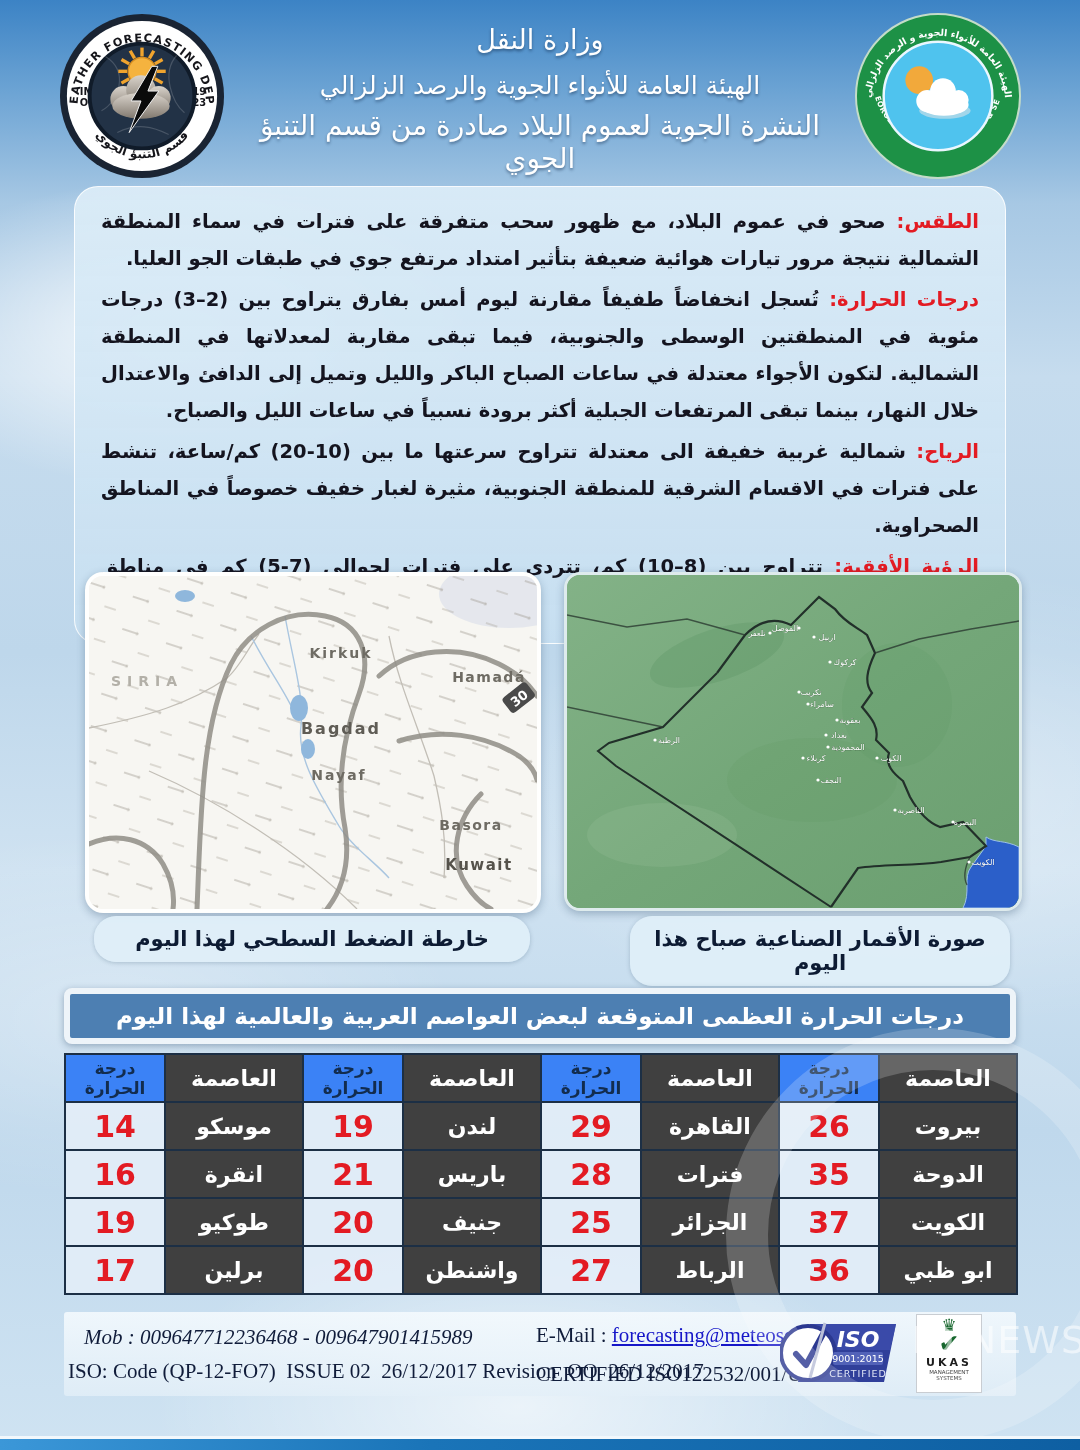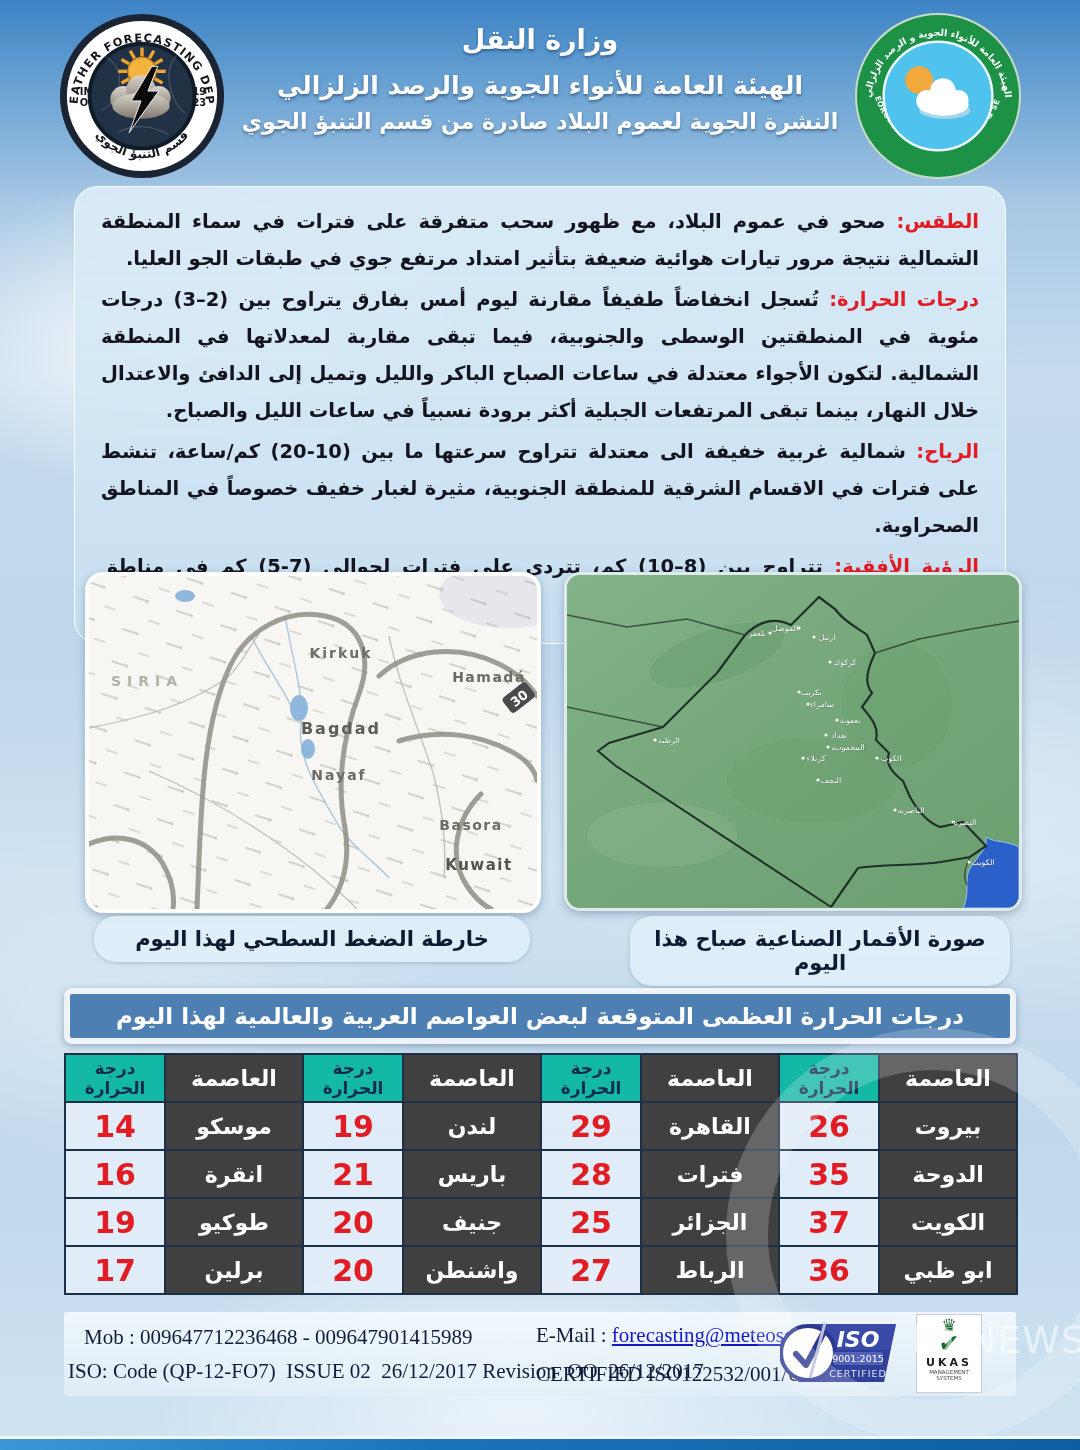--- a/index.html
+++ b/index.html
@@ -7,25 +7,25 @@
     width:1080px;height:1450px;position:relative;overflow:hidden;
     font-family:"DejaVu Sans",sans-serif;
     background:
       radial-gradient(420px 220px at 16% 23%, rgba(255,255,255,.85), rgba(255,255,255,0) 70%),
       radial-gradient(520px 260px at 48% 97%, rgba(255,255,255,.6), rgba(255,255,255,0) 70%),
       radial-gradient(620px 320px at 86% 55%, rgba(255,255,255,.35), rgba(255,255,255,0) 72%),
       radial-gradient(500px 260px at 10% 70%, rgba(255,255,255,.30), rgba(255,255,255,0) 70%),
       linear-gradient(180deg,#3c83c5 0%,#6aa2d3 6%,#a7c8e4 14%,#c6dcee 26%,#bed7eb 45%,#cfe2f1 60%,#bfd8ec 78%,#cfe3f2 100%);
   }
   .hdr{position:absolute;top:12px;left:58px;right:58px;height:164px;display:flex;align-items:flex-start;justify-content:space-between;}
-  .title-block{flex:1;text-align:center;direction:rtl;color:#fff;font-weight:bold;padding-top:6px;
+  .title-block{flex:1;text-align:center;direction:rtl;color:#fff;font-weight:normal;padding-top:6px;
     text-shadow:0 2px 3px rgba(8,30,62,.45);}
   .t1{font-size:27px;margin:6px 0 9px;}
   .t2{font-size:25px;margin:16px 0 9px;}
-  .t3{font-size:22px;margin:0 6px 9px;}
+  .t3{font-size:28px;margin:0 6px 9px;}
   .t4{font-size:26px;margin:0;}
   .logo{width:168px;height:168px;flex:0 0 auto;}
 
   .forecast{position:absolute;top:186px;left:74px;right:74px;min-height:352px;box-sizing:border-box;
     background:linear-gradient(180deg,rgba(219,236,247,.95),rgba(199,223,241,.88));
     border:1px solid rgba(255,255,255,.85);border-radius:24px;padding:16px 26px;
     direction:rtl;text-align:justify;color:#14141f;font-weight:bold;font-size:19.5px;line-height:1.9;}
   .forecast p{margin:0 0 4px;}
   .lede{color:#e31b23;}
 
@@ -42,28 +42,28 @@
   .cap-right{left:630px;width:372px;}
 
   .banner{position:absolute;top:988px;left:64px;right:64px;box-sizing:border-box;
     background:#4d7fb2;border:6px solid #eef4f9;border-radius:8px;
     color:#fff;font-weight:bold;font-size:23px;text-align:center;direction:rtl;padding:9px 0;
     box-shadow:0 2px 7px rgba(25,55,90,.35);}
 
   table.temps{position:absolute;top:1053px;left:64px;width:952px;border-collapse:collapse;direction:rtl;table-layout:fixed;}
   .temps td,.temps th{border:2px solid #1c2f45;height:46px;text-align:center;vertical-align:middle;padding:0;}
   .temps .cap{background:#404040;color:#ffffff;font-size:22px;font-weight:bold;}
-  .temps th.deg{background:#14b8a6;color:#122c4e;font-size:17px;font-weight:bold;}
+  .temps th.deg{background:#3b82f6;color:#122c4e;font-size:17px;font-weight:bold;}
   .temps td.deg{background:rgba(228,238,248,.88);color:#e31b23;font-size:30px;font-weight:bold;}
   col.w-cap{width:138px;} col.w-deg{width:100px;}
 
   .footer{position:absolute;top:1312px;left:64px;right:64px;height:84px;
     background:linear-gradient(180deg,rgba(246,251,254,.85),rgba(227,239,248,.80));
     border-radius:3px;font-family:"Liberation Serif",serif;color:#101c3a;}
-  .mob{position:absolute;left:20px;top:13px;font-size:21px;}
+  .mob{position:absolute;left:20px;top:13px;font-size:21px;font-style:italic;}
   .emailline{position:absolute;left:472px;top:11px;font-size:21px;}
   .email-link{color:#1616c8;text-decoration:underline;cursor:pointer;}
   .isoline{position:absolute;left:4px;bottom:12px;font-size:21px;white-space:pre;}
   .certline{position:absolute;left:472px;bottom:9px;font-size:21px;}
   .iso-badge{position:absolute;right:116px;top:4px;width:120px;height:74px;}
   .ukas{position:absolute;right:34px;top:2px;width:66px;height:79px;background:#fff;border:1px solid #c9cdd2;
     text-align:center;font-family:"DejaVu Sans",sans-serif;line-height:1;box-sizing:border-box;padding-top:2px;}
   .ukas .crown{color:#17672e;font-size:17px;display:block;}
   .ukas .check{color:#17672e;font-size:25px;display:block;margin-top:-3px;font-weight:bold;}
   .ukas .uname{display:block;font-size:11px;font-weight:bold;letter-spacing:3px;color:#1d1d1d;margin-top:1px;}

